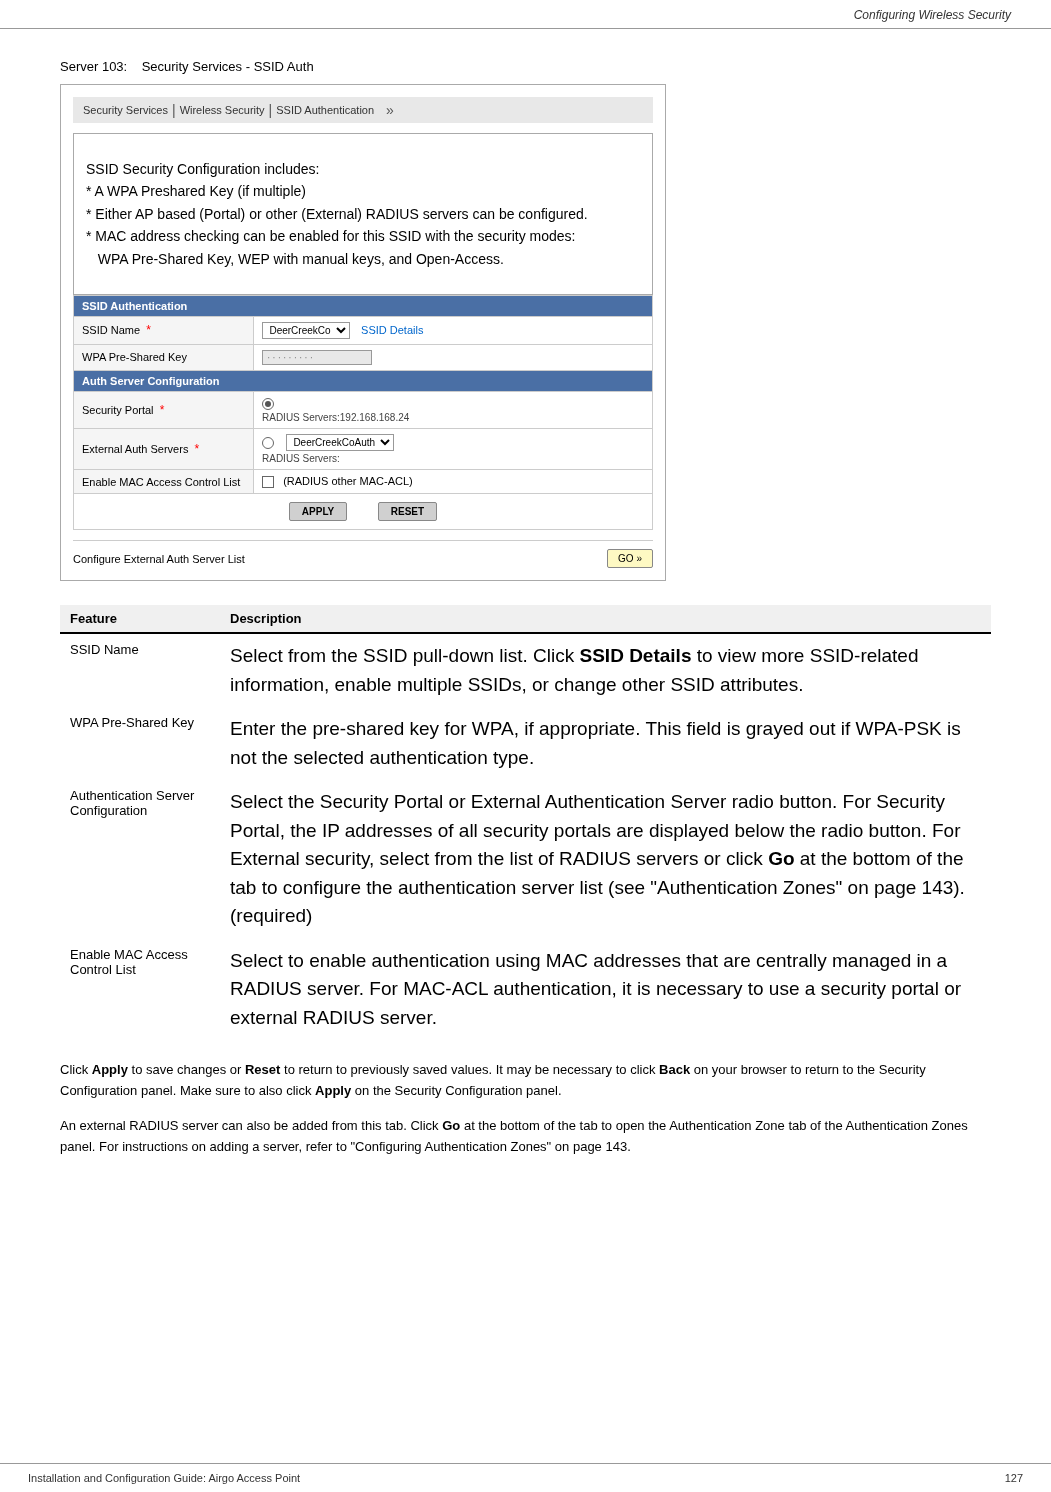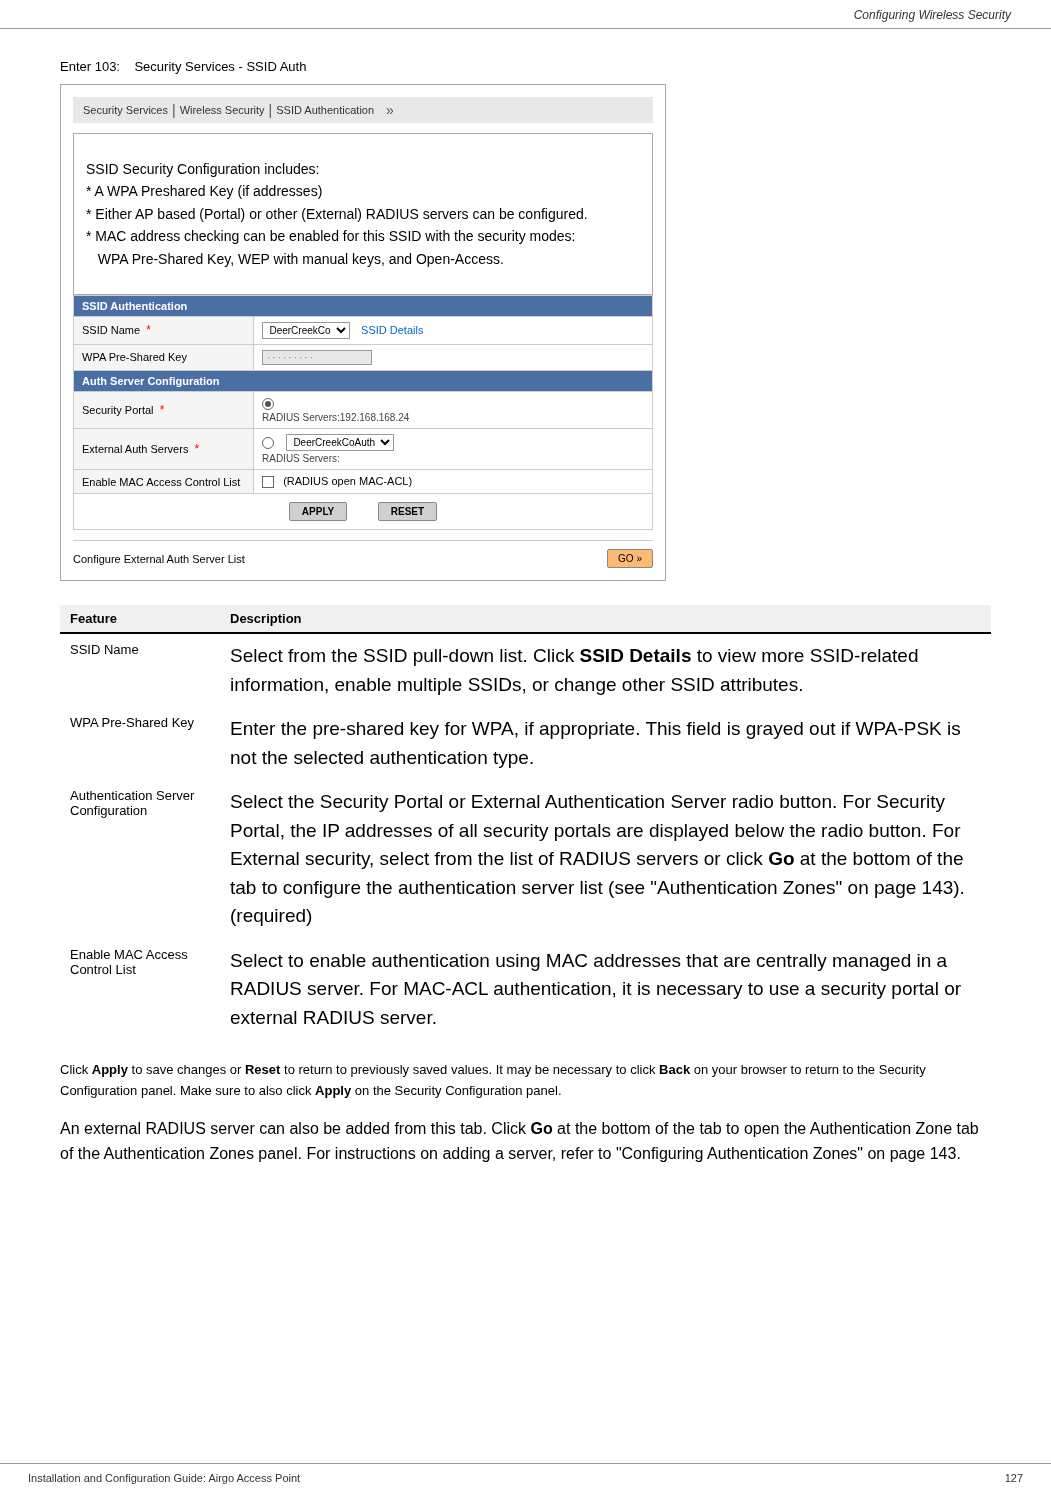--- a/index.html
+++ b/index.html
@@ -154,21 +154,21 @@
       padding: 3px 12px;
       background: #d0d0d0;
       border: 1px solid #888;
       border-radius: 2px;
       font-weight: bold;
       cursor: pointer;
     }
     .go-button {
       font-size: 10px;
       padding: 3px 10px;
-      background: #fdba74;
+      background: #fef9c3;
       border: 1px solid #888;
       border-radius: 2px;
       cursor: pointer;
     }
 
     
     .bottom-bar {
       border-top: 1px solid #ccc;
       margin-top: 10px;
       padding-top: 8px;
@@ -247,39 +247,39 @@
 </head>
 <body>
 
 <div class="page-header">
   <span>Configuring Wireless Security</span>
 </div>
 
 <div class="main-content">
 
   <div class="figure-caption">
-    <span>Enter 103:</span>
+    <span>Server 103:</span>
     &nbsp;&nbsp;
     <span>Security Services - SSID Auth</span>
   </div>
 
   <div class="screenshot-box">
 
     <div class="breadcrumb-bar">
       <span>Security Services</span>
       <span class="arrow">|</span>
       <span>Wireless Security</span>
       <span class="arrow">|</span>
       <span>SSID Authentication</span>
       <span class="arrow" style="margin-left:8px;">»</span>
     </div>
 
     <div class="info-box">
       <div>SSID Security Configuration includes:</div>
-      <div>* A WPA Preshared Key (if addresses)</div>
+      <div>* A WPA Preshared Key (if multiple)</div>
       <div>* Either AP based (Portal) or other (External) RADIUS servers can be configured.</div>
       <div>* MAC address checking can be enabled for this SSID with the security modes:</div>
       <div>&nbsp;&nbsp;&nbsp;WPA Pre-Shared Key, WEP with manual keys, and Open-Access.</div>
     </div>
 
     <table class="config-table">
 
       <tbody>
           <tr class="section-header-row">
         <td colspan="2">SSID Authentication</td>
@@ -333,21 +333,21 @@
           </select>
           <div class="radius-line">RADIUS Servers:</div>
         </td>
       </tr>
 
       <tr>
         <td class="label-cell">Enable MAC Access Control List</td>
         <td class="value-cell">
           <span class="checkbox-btn"></span>
           &nbsp;
-          <span>(RADIUS open MAC-ACL)</span>
+          <span>(RADIUS other MAC-ACL)</span>
         </td>
       </tr>
 
       <tr>
         <td colspan="2" style="text-align:center; padding: 8px;">
           <button class="ss-button">APPLY</button>
           &nbsp;&nbsp;&nbsp;&nbsp;&nbsp;&nbsp;&nbsp;&nbsp;
           <button class="ss-button">RESET</button>
         </td>
       </tr>
@@ -397,21 +397,21 @@
         <td class="feat-desc">
           Select to enable authentication using MAC addresses that are centrally managed in a RADIUS server. For MAC-ACL authentication, it is necessary to use a security portal or external RADIUS server.
         </td>
       </tr>
     </tbody>
   </table>
 
   <p style="font-size:13px; line-height:1.6; margin-bottom:14px;">
     Click <strong>Apply</strong> to save changes or <strong>Reset</strong> to return to previously saved values. It may be necessary to click <strong>Back</strong> on your browser to return to the Security Configuration panel. Make sure to also click <strong>Apply</strong> on the Security Configuration panel.
   </p>
-  <p style="font-size:16px; line-height:1.6; margin-bottom:14px;">
+  <p style="font-size:13px; line-height:1.6; margin-bottom:14px;">
     An external RADIUS server can also be added from this tab. Click <strong>Go</strong> at the bottom of the tab to open the Authentication Zone tab of the Authentication Zones panel. For instructions on adding a server, refer to "Configuring Authentication Zones" on page 143.
   </p>
 
 </div>
 
 <div class="page-footer">
   <span>Installation and Configuration Guide: Airgo Access Point</span>
   <span>127</span>
 </div>
 

